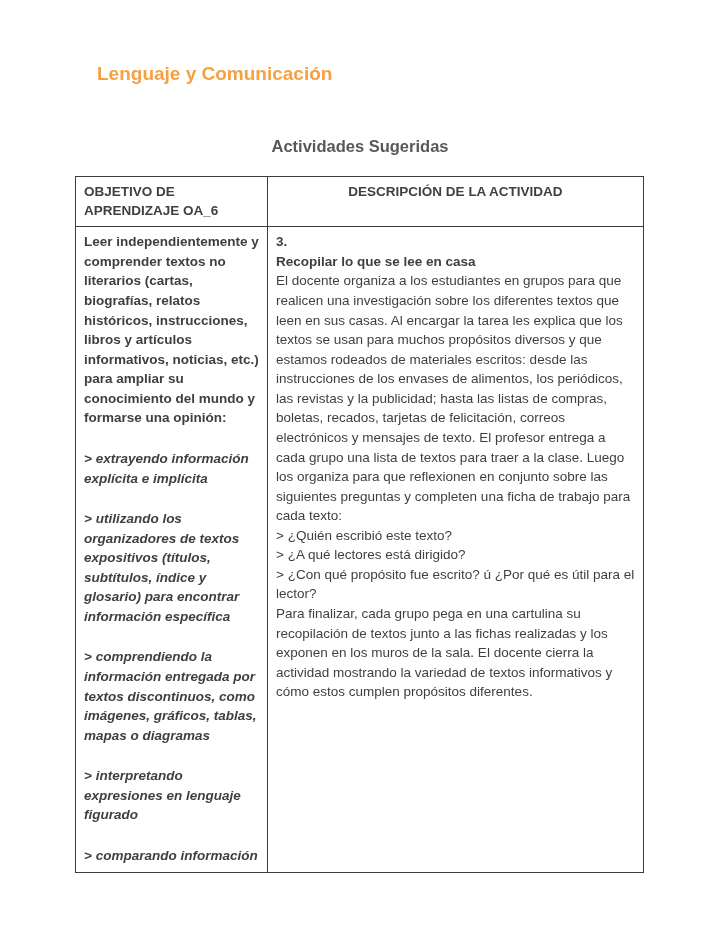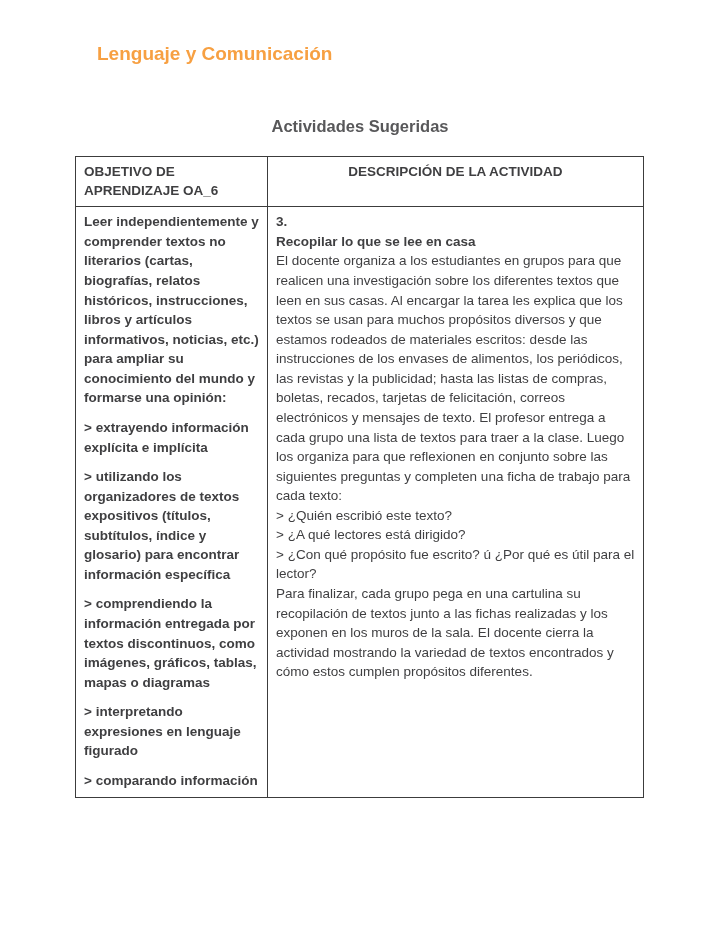--- a/index.html
+++ b/index.html
@@ -19,21 +19,21 @@
   }
   .page{position:relative;width:720px;height:932px;background:#fff;overflow:hidden;}
 
   
   .doc-header{
     display:flex;justify-content:space-between;align-items:flex-start;
     padding:42px 97px 0 97px;
   }
   .hdr-left,.hdr-right{display:flex;flex-direction:column;}
   .hdr-right{text-align:right;}
-  .subject{font-size:19px;font-weight:bold;color:var(--accent);line-height:24px;}
+  .subject{font-size:19px;font-weight:bold;color:var(--accent);line-height:24px;margin-top:20px;}
   .grade{font-size:18px;font-weight:bold;color:var(--near-black);line-height:23px;}
   .unit{font-size:19px;font-weight:bold;color:var(--accent);line-height:24px;}
   .oa{font-size:18px;font-weight:bold;color:var(--accent);line-height:23px;}
 
   
   .page-title{
     margin-top:50px;text-align:center;
     font-size:16.5px;font-weight:bold;color:var(--title-gray);line-height:21px;
   }
 
@@ -52,21 +52,21 @@
   col.c-desc{width:376px;}
   th.obj-h{
     text-align:left;font-size:13.5px;font-weight:bold;line-height:1.42;
     height:47px;color:var(--text);margin-top:16px;
   }
   th.desc-h{
     font-size:13.5px;font-weight:bold;line-height:1.42;color:var(--text);
   }
   td.obj-cell{font-weight:bold;padding-top:6px;}
   td.obj-cell p{margin:0 0 0 0;}
-  td.obj-cell p + p{margin-top:10px;}
+  td.obj-cell p + p{margin-top:21px;font-style:italic;}
   td.desc-cell p{margin:0;}
   td.desc-cell p + p{}
   .act-number{font-weight:bold;}
   .act-title{font-weight:bold;}
 </style>
 </head>
 <body>
 
 <div class="page">
 
@@ -99,19 +99,19 @@
           <p>&gt; interpretando expresiones en lenguaje figurado</p>
           <p>&gt; comparando información</p>
         </td>
         <td class="desc-cell">
           <p class="act-number">3.</p>
           <p class="act-title">Recopilar lo que se lee en casa</p>
           <p>El docente organiza a los estudiantes en grupos para que realicen una investigación sobre los diferentes textos que leen en sus casas. Al encargar la tarea les explica que los textos se usan para muchos propósitos diversos y que estamos rodeados de materiales escritos: desde las instrucciones de los envases de alimentos, los periódicos, las revistas y la publicidad; hasta las listas de compras, boletas, recados, tarjetas de felicitación, correos electrónicos y mensajes de texto. El profesor entrega a cada grupo una lista de textos para traer a la clase. Luego los organiza para que reflexionen en conjunto sobre las siguientes preguntas y completen una ficha de trabajo para cada texto:</p>
           <p>&gt; ¿Quién escribió este texto?</p>
           <p>&gt; ¿A qué lectores está dirigido?</p>
           <p>&gt; ¿Con qué propósito fue escrito? ú ¿Por qué es útil para el lector?</p>
-          <p>Para finalizar, cada grupo pega en una cartulina su recopilación de textos junto a las fichas realizadas y los exponen en los muros de la sala. El docente cierra la actividad mostrando la variedad de textos encontrados y cómo estos cumplen propósitos diferentes.</p>
+          <p>Para finalizar, cada grupo pega en una cartulina su recopilación de textos junto a las fichas realizadas y los exponen en los muros de la sala. El docente cierra la actividad mostrando la variedad de textos informativos y cómo estos cumplen propósitos diferentes.</p>
         </td>
       </tr>
     </tbody>
   </table>
 
 </div>
 
 </body></html>

